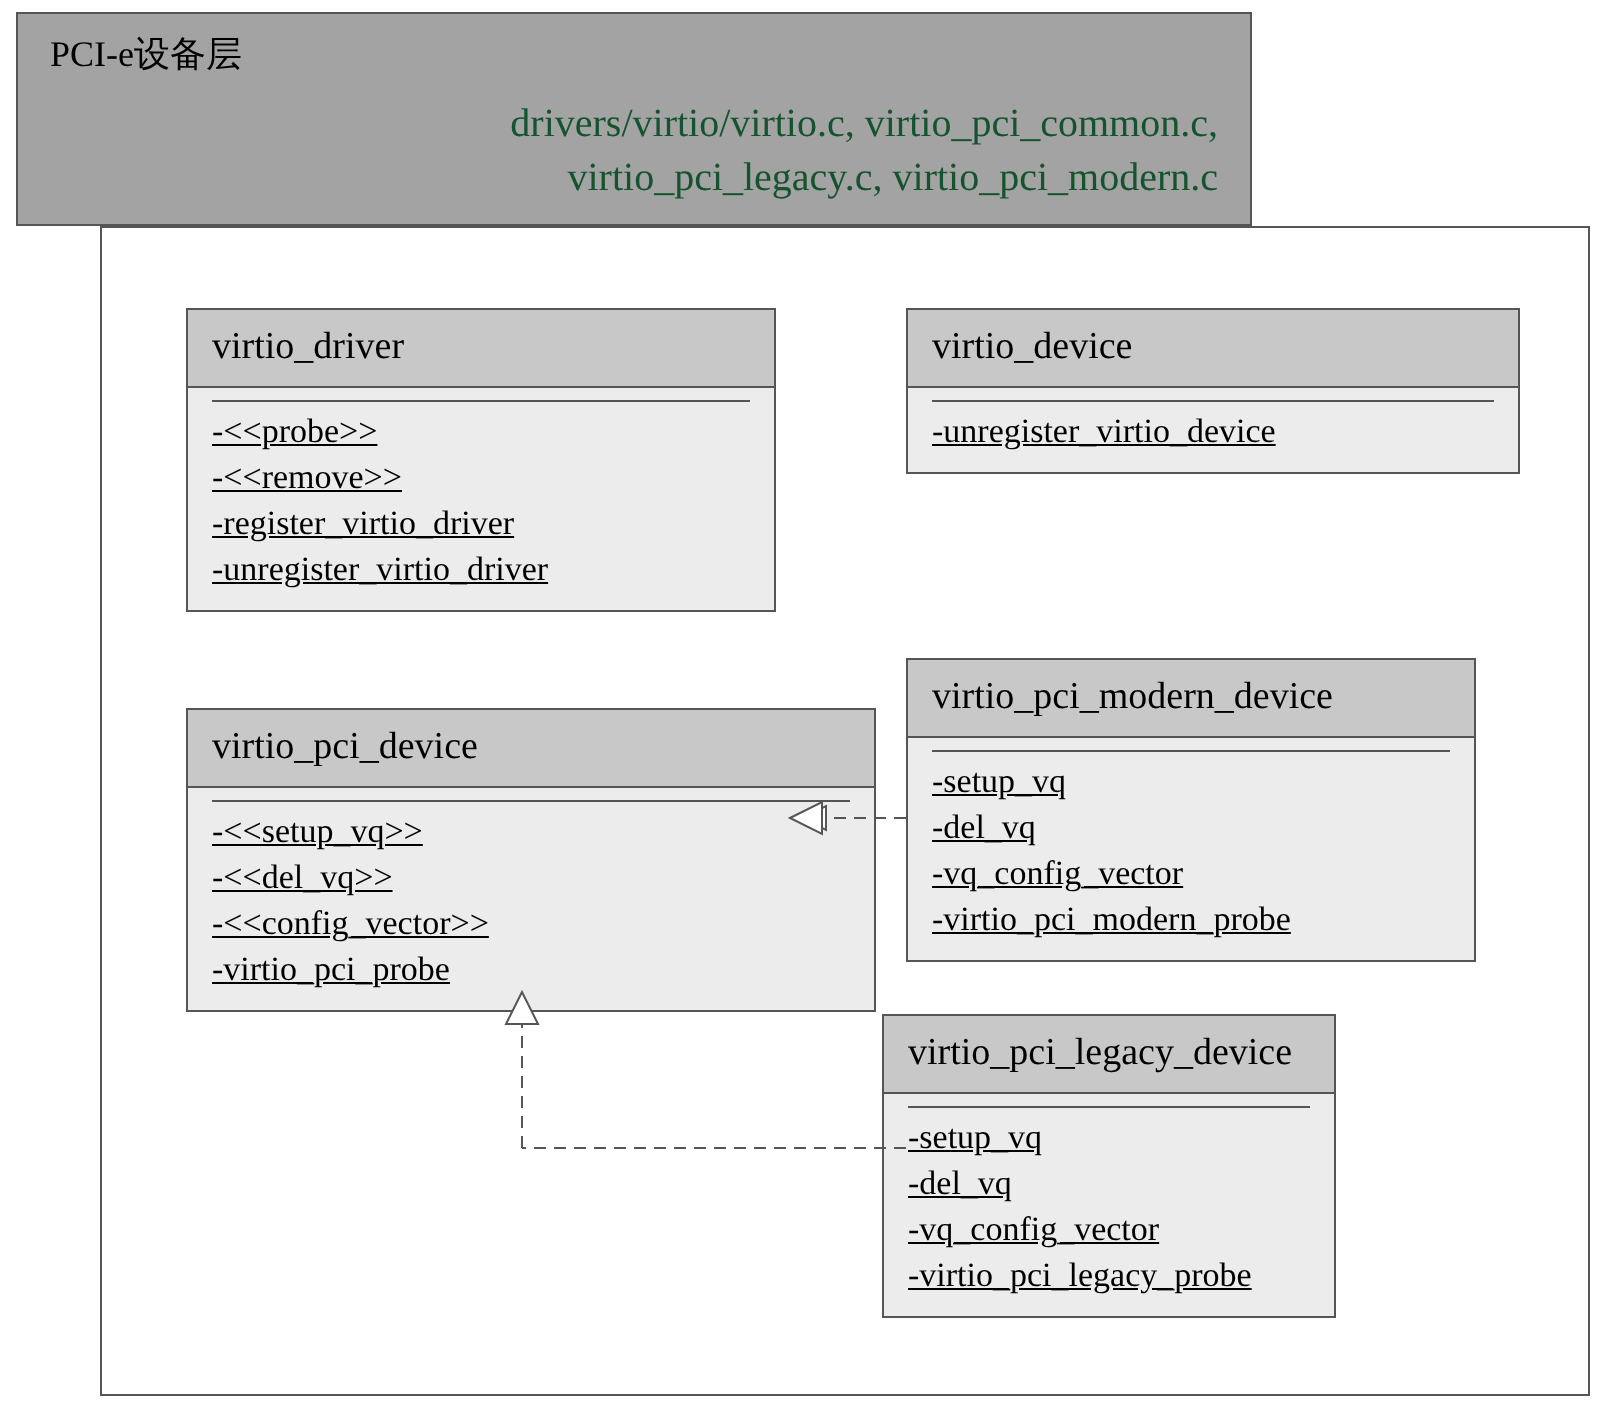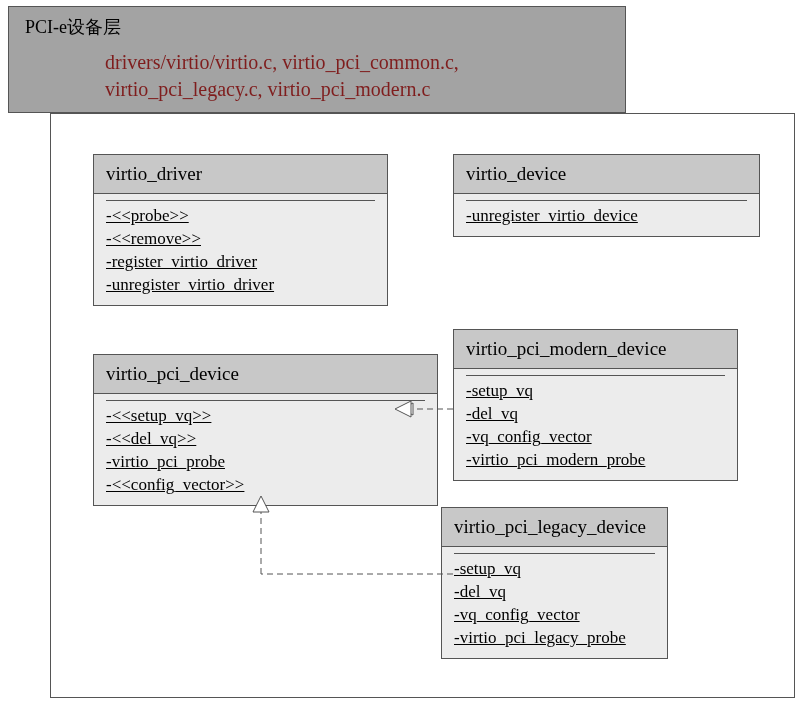--- a/index.html
+++ b/index.html
@@ -20,23 +20,24 @@
       border: 1px solid #555;
       padding: 8px 16px;
     }
     .header-title {
       font-size: 18px;
       color: #000;
       margin-bottom: 10px;
     }
     .header-files {
       font-size: 20px;
-      color: #7f1d1d;
+      color: #14532d;
       line-height: 1.35;
       padding-left: 80px;
+      text-align: right;
     }
     .main-container {
       position: absolute;
       left: 50px;
       top: 113px;
       width: 745px;
       height: 585px;
       border: 1px solid #555;
       background: #fff;
     }
@@ -128,22 +129,22 @@
       <div class="class-item">-unregister_virtio_device</div>
     </div>
   </div>
 
   <div class="class-box box-virtio-pci-device">
     <div class="class-title">virtio_pci_device</div>
     <div class="class-body">
       <div class="class-divider"></div>
       <div class="class-item">-&lt;&lt;setup_vq&gt;&gt;</div>
       <div class="class-item">-&lt;&lt;del_vq&gt;&gt;</div>
+      <div class="class-item">-&lt;&lt;config_vector&gt;&gt;</div>
       <div class="class-item">-virtio_pci_probe</div>
-      <div class="class-item">-&lt;&lt;config_vector&gt;&gt;</div>
     </div>
   </div>
 
   <div class="class-box box-virtio-pci-modern">
     <div class="class-title">virtio_pci_modern_device</div>
     <div class="class-body">
       <div class="class-divider"></div>
       <div class="class-item">-setup_vq</div>
       <div class="class-item">-del_vq</div>
       <div class="class-item">-vq_config_vector</div>

